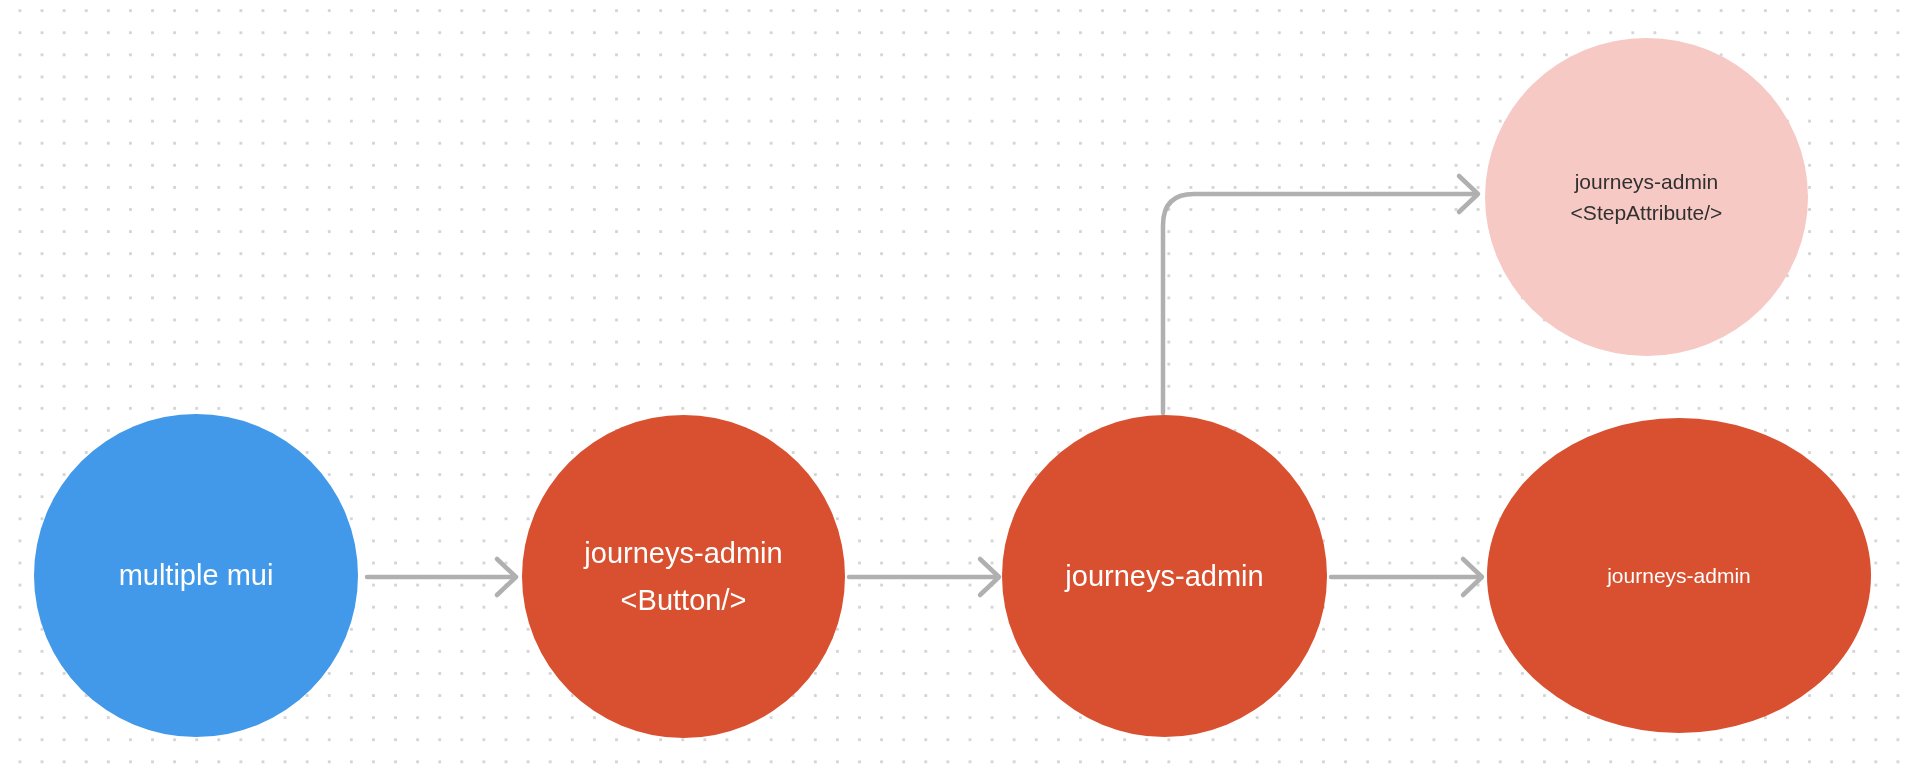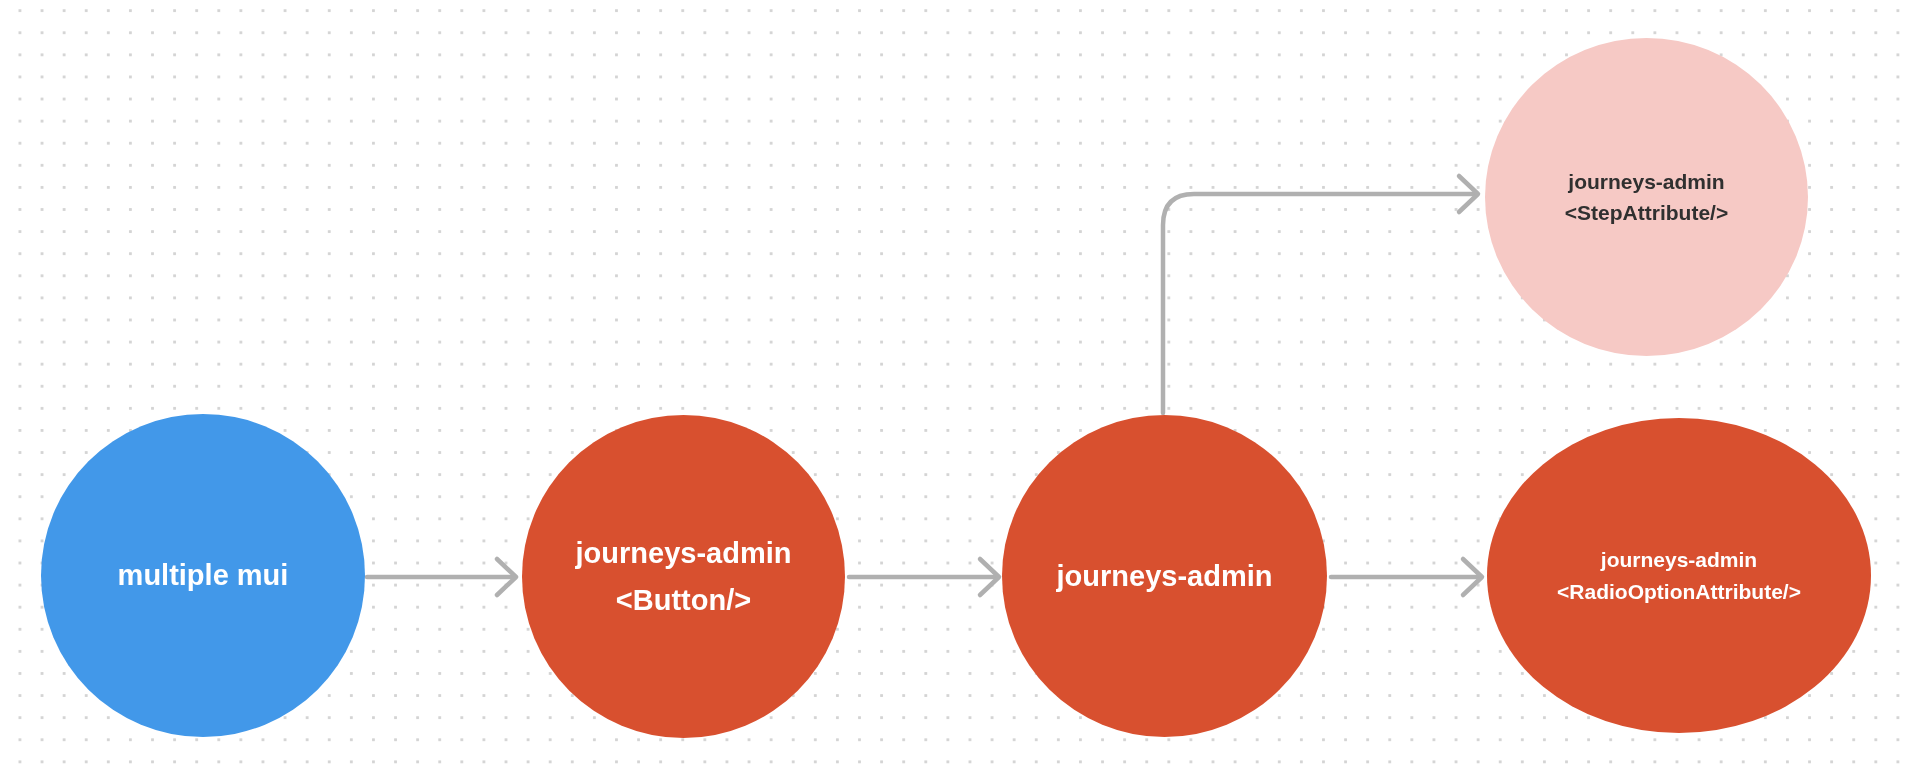--- a/index.html
+++ b/index.html
@@ -35,31 +35,30 @@
     flex-direction: column;
     align-items: center;
     justify-content: center;
     text-align: center;
     cursor: pointer;
     user-select: none;
   }
   .node .label-line {
     display: block;
     white-space: nowrap;
-    font-weight: bold;
   }
   .node.big .label-line {
     font-size: 29px;
     line-height: 47px;
   }
   .node.small .label-line {
     font-size: 21px;
     line-height: 31.5px;
   }
-  .n0 { left: 41px;   top: 414px; width: 324px; height: 323px; }
+  .n0 { left: 34px;   top: 414px; width: 324px; height: 323px; }
   .n1 { left: 522px;  top: 415px; width: 323px; height: 323px; }
   .n2 { left: 1002px; top: 415px; width: 325px; height: 322px; }
   .n3 { left: 1485px; top: 38px;  width: 323px; height: 318px; }
   .n4 { left: 1487px; top: 418px; width: 384px; height: 315px; }
 </style>
 </head>
 <body>
 
 <div class="canvas">
 
@@ -95,16 +94,15 @@
     <span class="label-line">journeys-admin</span>
   </div>
 
   <div class="node small n3" style="background: rgb(246, 201, 197); color: rgb(48, 48, 48);">
     <span class="label-line">journeys-admin</span>
     <span class="label-line">&lt;StepAttribute/&gt;</span>
   </div>
 
   <div class="node small n4" style="background: rgb(216, 80, 47); color: rgb(255, 255, 255);">
     <span class="label-line">journeys-admin</span>
-    <span class="label-line">&lt;RadioOptionAttribute/&gt;</span>
   </div>
 
 </div>
 
 </body></html>

